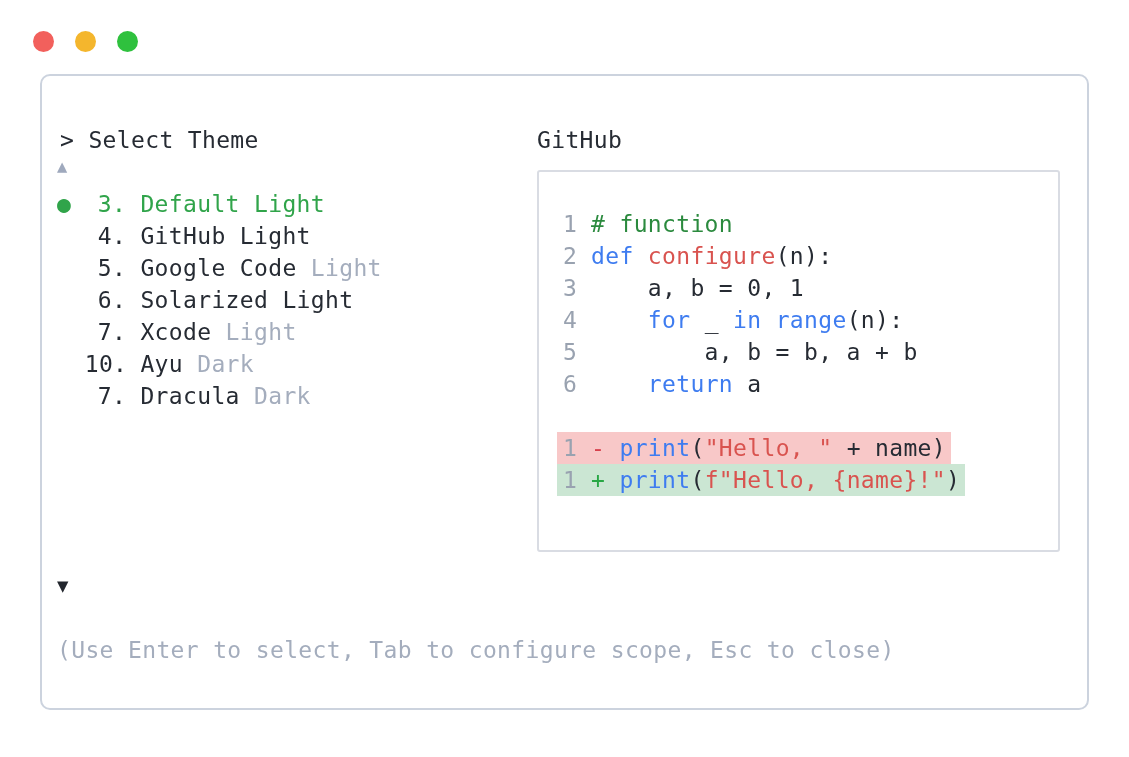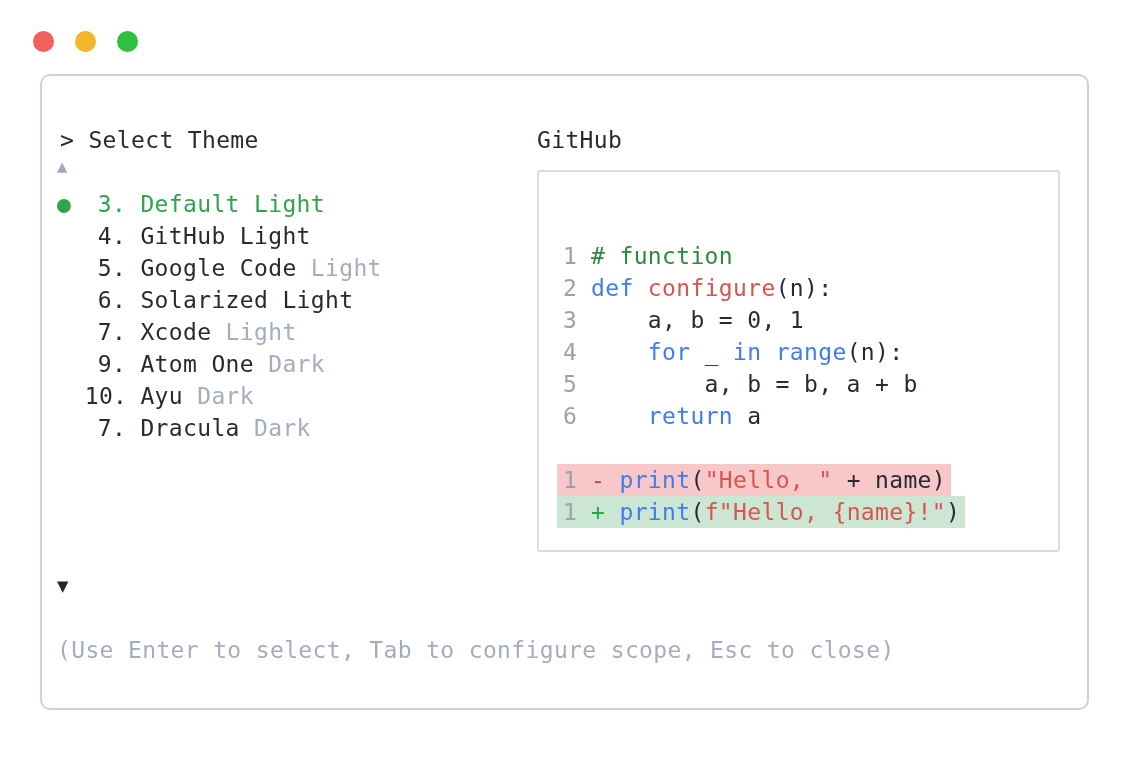--- a/index.html
+++ b/index.html
@@ -48,21 +48,21 @@
   .theme-row .variant.muted{color:var(--muted-gray);}
   .theme-row.selected, .theme-row.selected .variant{color:var(--selected-green);}
   .hint{position:absolute;left:15px;top:558px;line-height:32px;color:var(--muted-gray);white-space:pre;}
 
   .preview-label{position:absolute;left:495px;top:48px;line-height:32px;}
   .preview-box{
     position:absolute;left:495px;top:94px;width:523px;height:382px;
     border:2px solid var(--preview-border);border-radius:3px;background:#fff;
     box-sizing:border-box;overflow:hidden;
   }
-  .code{padding:68px 0 0 24px;}
+  .code{padding:36px 0 0 24px;}
   .code-line{height:32px;line-height:32px;white-space:pre;}
   .code-line.blank{}
   .lnum{display:inline-block;width:1ch;text-align:right;color:var(--linenum-gray);}
   .tok-plain{color:var(--text-dark);}
   .tok-kw{color:var(--keyword-blue);}
   .tok-fn{color:var(--string-red);}
   .tok-str{color:var(--string-red);}
   .tok-comment{color:var(--comment-green);}
   .diff-chunk{display:inline-block;padding:0 5px 0 6px;margin-left:-6px;}
   .diff-chunk.removed{background:var(--removed-bg);}
@@ -84,21 +84,20 @@
     <div class="prompt">&gt; Select Theme</div>
 
     <div class="scroll-up">▲</div>
 
     <div class="theme-list" id="theme-list">
         <div class="theme-row selected"><span class="mk">●</span><span class="num">3.</span> <span class="name">Default </span><span class="variant">Light</span></div>
         <div class="theme-row"><span class="mk"></span><span class="num">4.</span> <span class="name">GitHub </span><span class="variant">Light</span></div>
         <div class="theme-row"><span class="mk"></span><span class="num">5.</span> <span class="name">Google Code </span><span class="variant muted">Light</span></div>
         <div class="theme-row"><span class="mk"></span><span class="num">6.</span> <span class="name">Solarized </span><span class="variant">Light</span></div>
         <div class="theme-row"><span class="mk"></span><span class="num">7.</span> <span class="name">Xcode </span><span class="variant muted">Light</span></div>
-        <div class="theme-row"><span class="mk"></span><span class="num">9.</span> <span class="name">Atom One </span><span class="variant muted">Dark</span></div>
         <div class="theme-row"><span class="mk"></span><span class="num">10.</span> <span class="name">Ayu </span><span class="variant muted">Dark</span></div>
         <div class="theme-row"><span class="mk"></span><span class="num">7.</span> <span class="name">Dracula </span><span class="variant muted">Dark</span></div>
       </div>
 
     <div class="scroll-down">▼</div>
 
     <div class="hint">(Use Enter to select, Tab to configure scope, Esc to close)</div>
 
     <div class="preview-label">GitHub</div>
 

